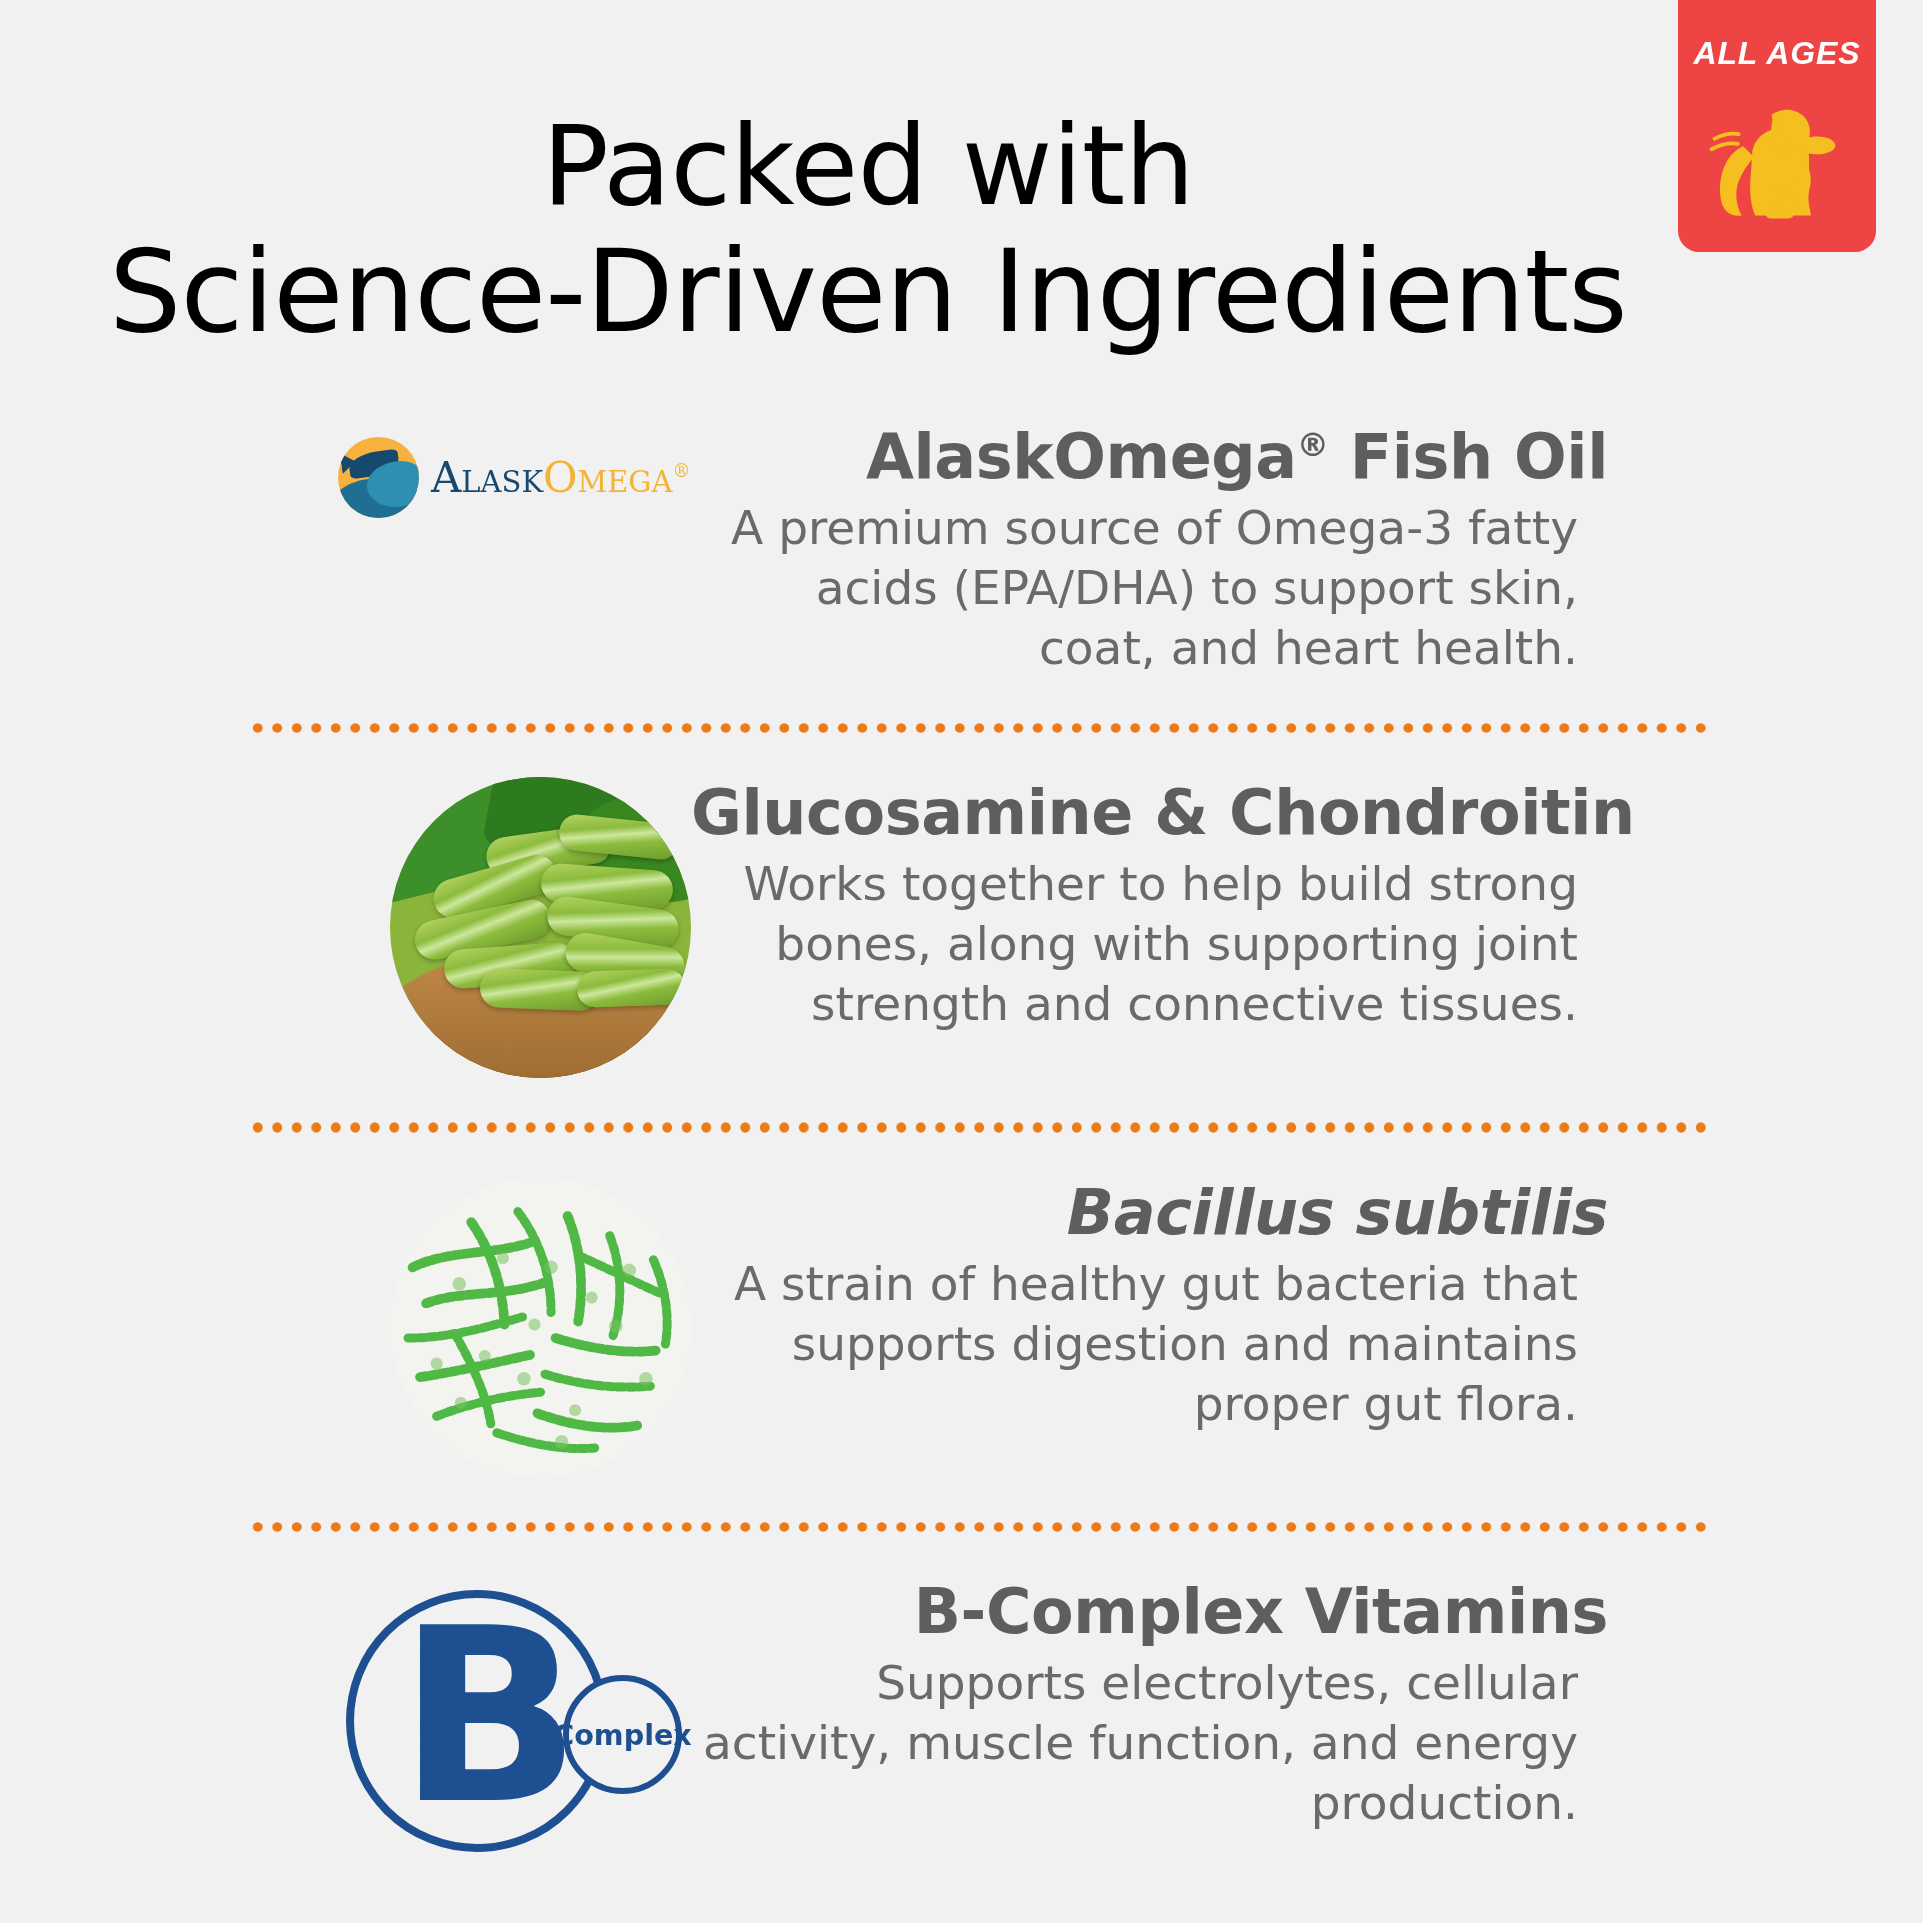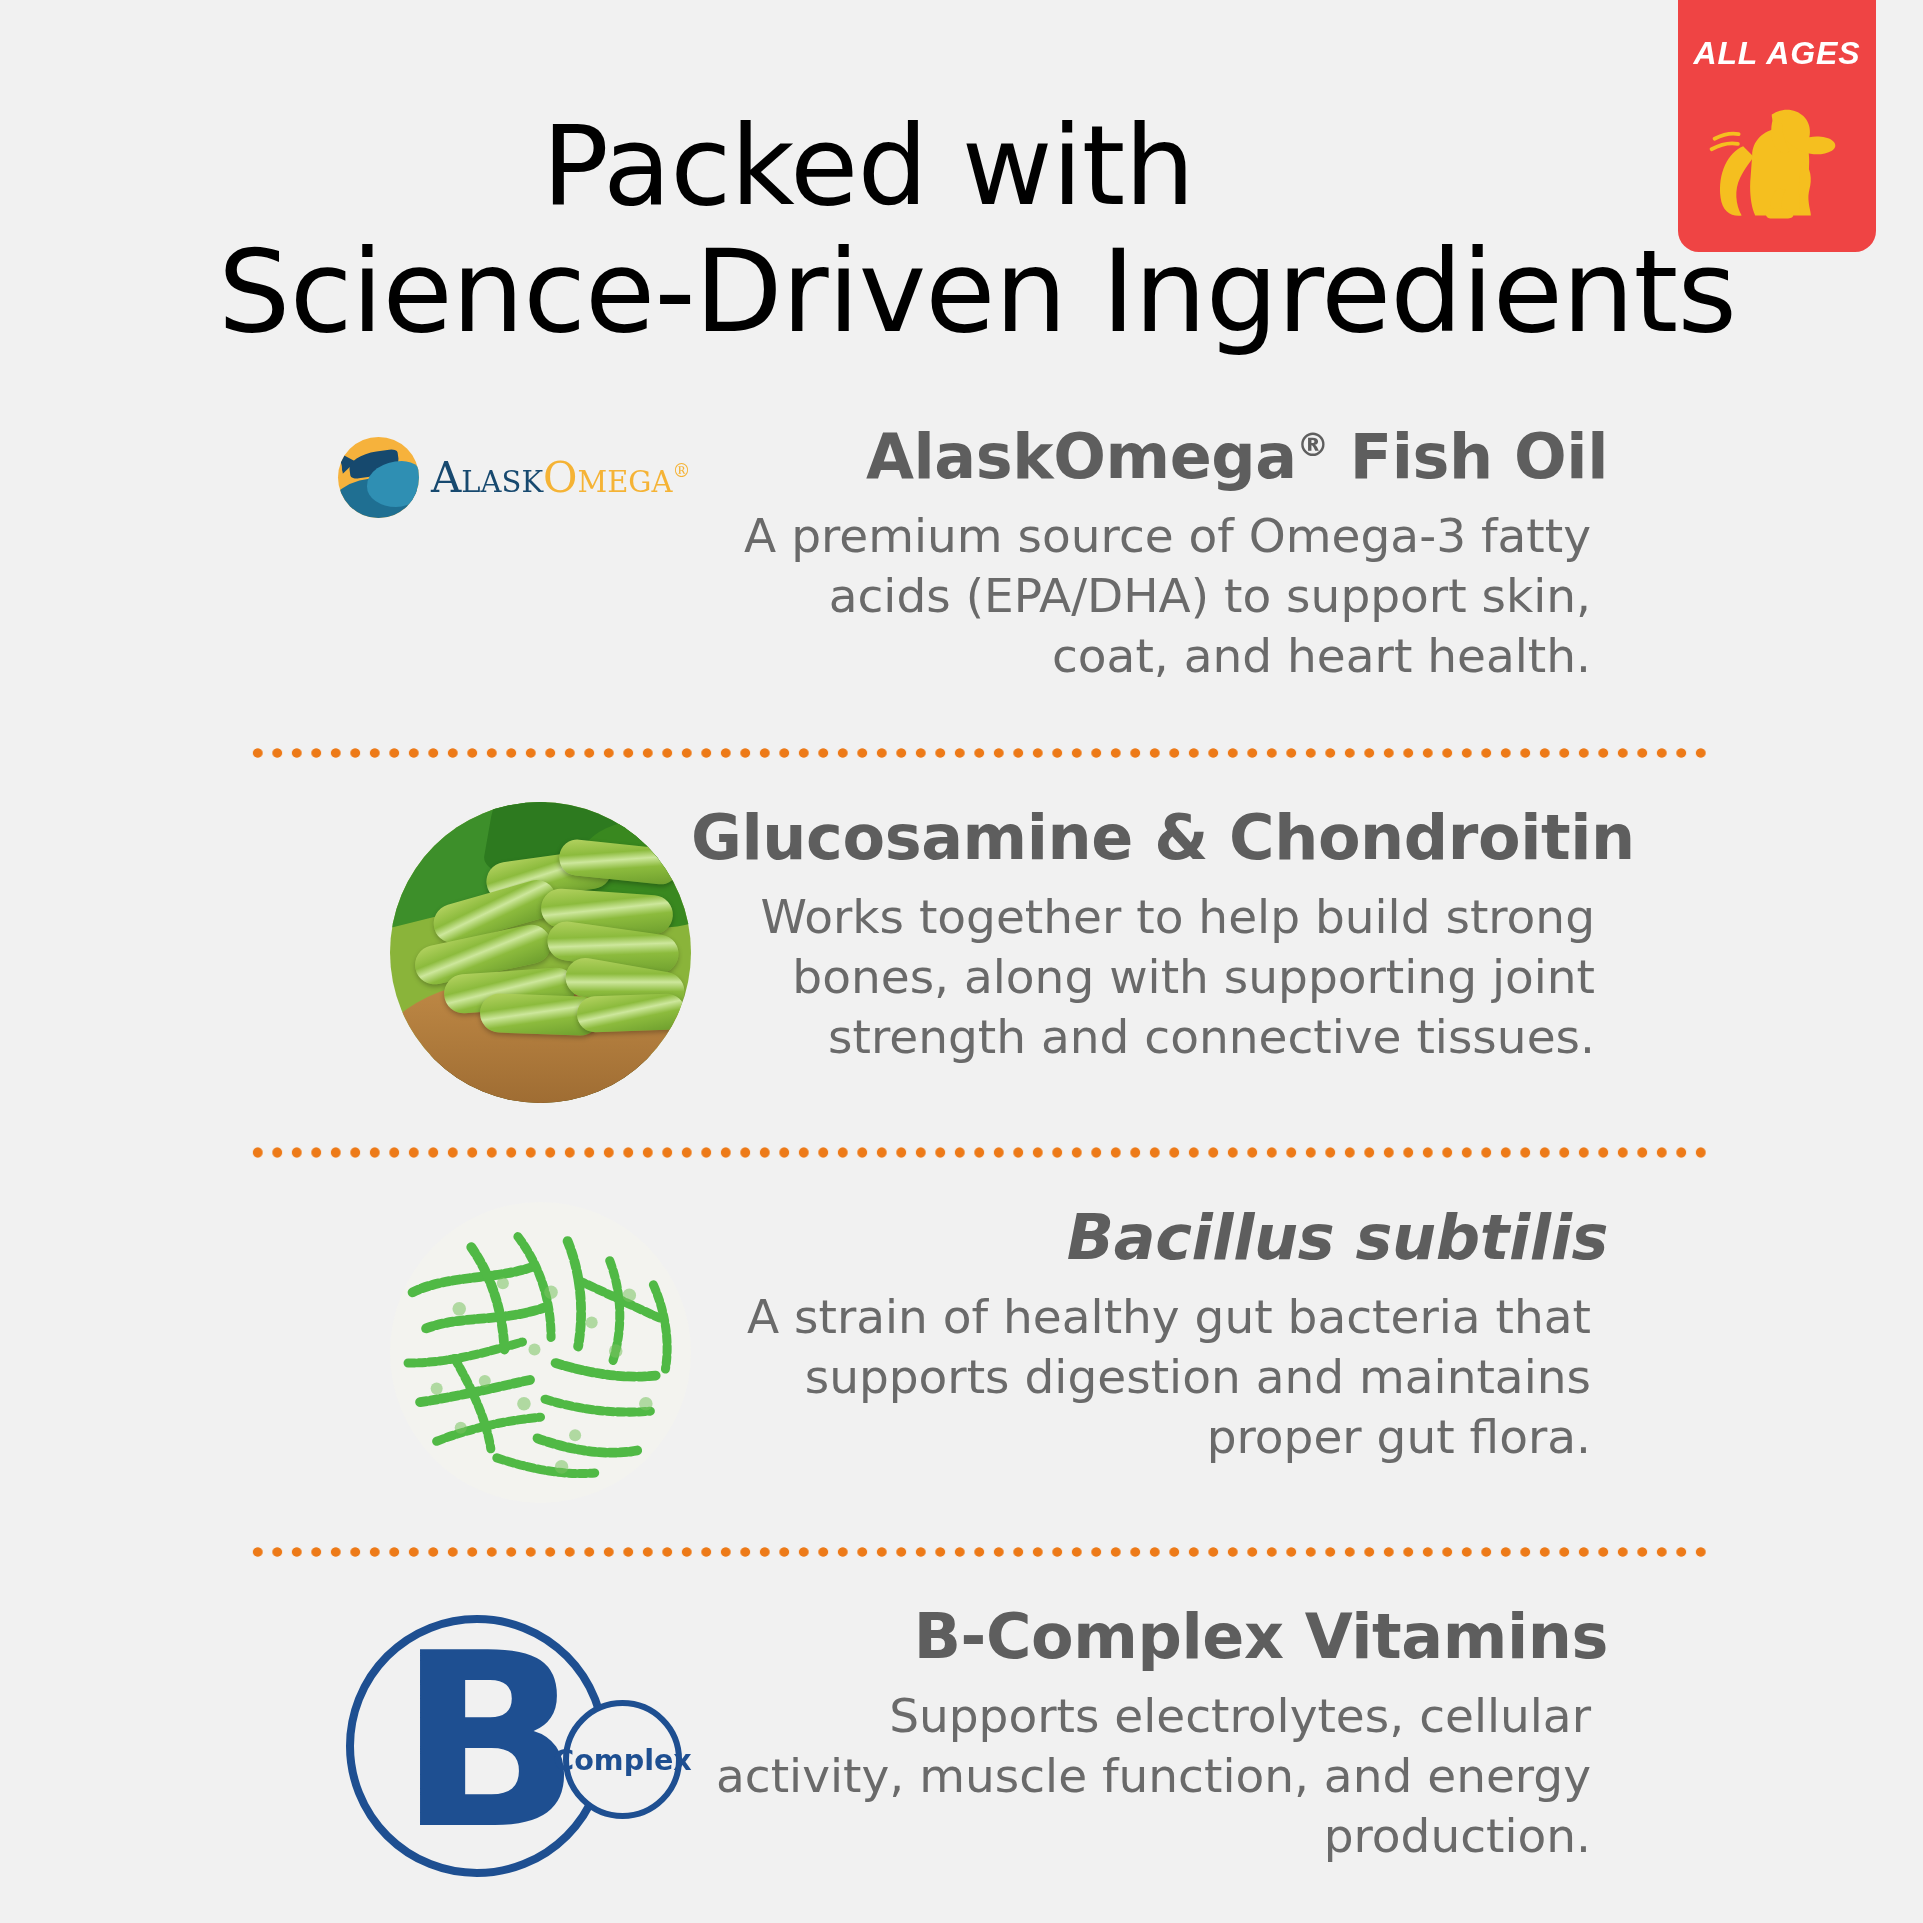--- a/index.html
+++ b/index.html
@@ -38,21 +38,21 @@
     text-align:center;
     color:#000000;
     font-family:"DejaVu Sans", sans-serif;
     font-weight:normal;
     font-size:111px;
     line-height:1.12;
     letter-spacing:-0.8px;
     margin-top:8px;
   }
   #title-line-1{display:block;}
-  #title-line-2{display:block;font-size:114px;white-space:nowrap;text-align:right;}
+  #title-line-2{display:block;font-size:114px;white-space:nowrap;}
 
   
   #ingredient-list{
     position:absolute;
     top:421px; left:0; width:1924px;
   }
   .ingredient-row{
     display:flex;
     align-items:flex-start;
     padding-left:248px;
@@ -80,21 +80,21 @@
     line-height:1.05;
     margin:0 0 9px 0;
     white-space:nowrap;
   }
   .ing-title.italic{font-style:italic;}
   .ing-desc{
     color:#6a6a6a;
     font-family:"DejaVu Sans", sans-serif;
     font-size:47px;
     line-height:1.28;
-    margin:17px;
+    margin:0;
     max-width:887px;
   }
   .sup-reg{font-size:0.52em;vertical-align:super;}
 
   
   .divider{
     height:10.5px;
     margin:0 218px 0 248px;
     background-image:radial-gradient(circle, #ed7a18 0px, #ed7a18 4.5px, rgba(0,0,0,0) 5.3px);
     background-size:19.5px 10.5px;

